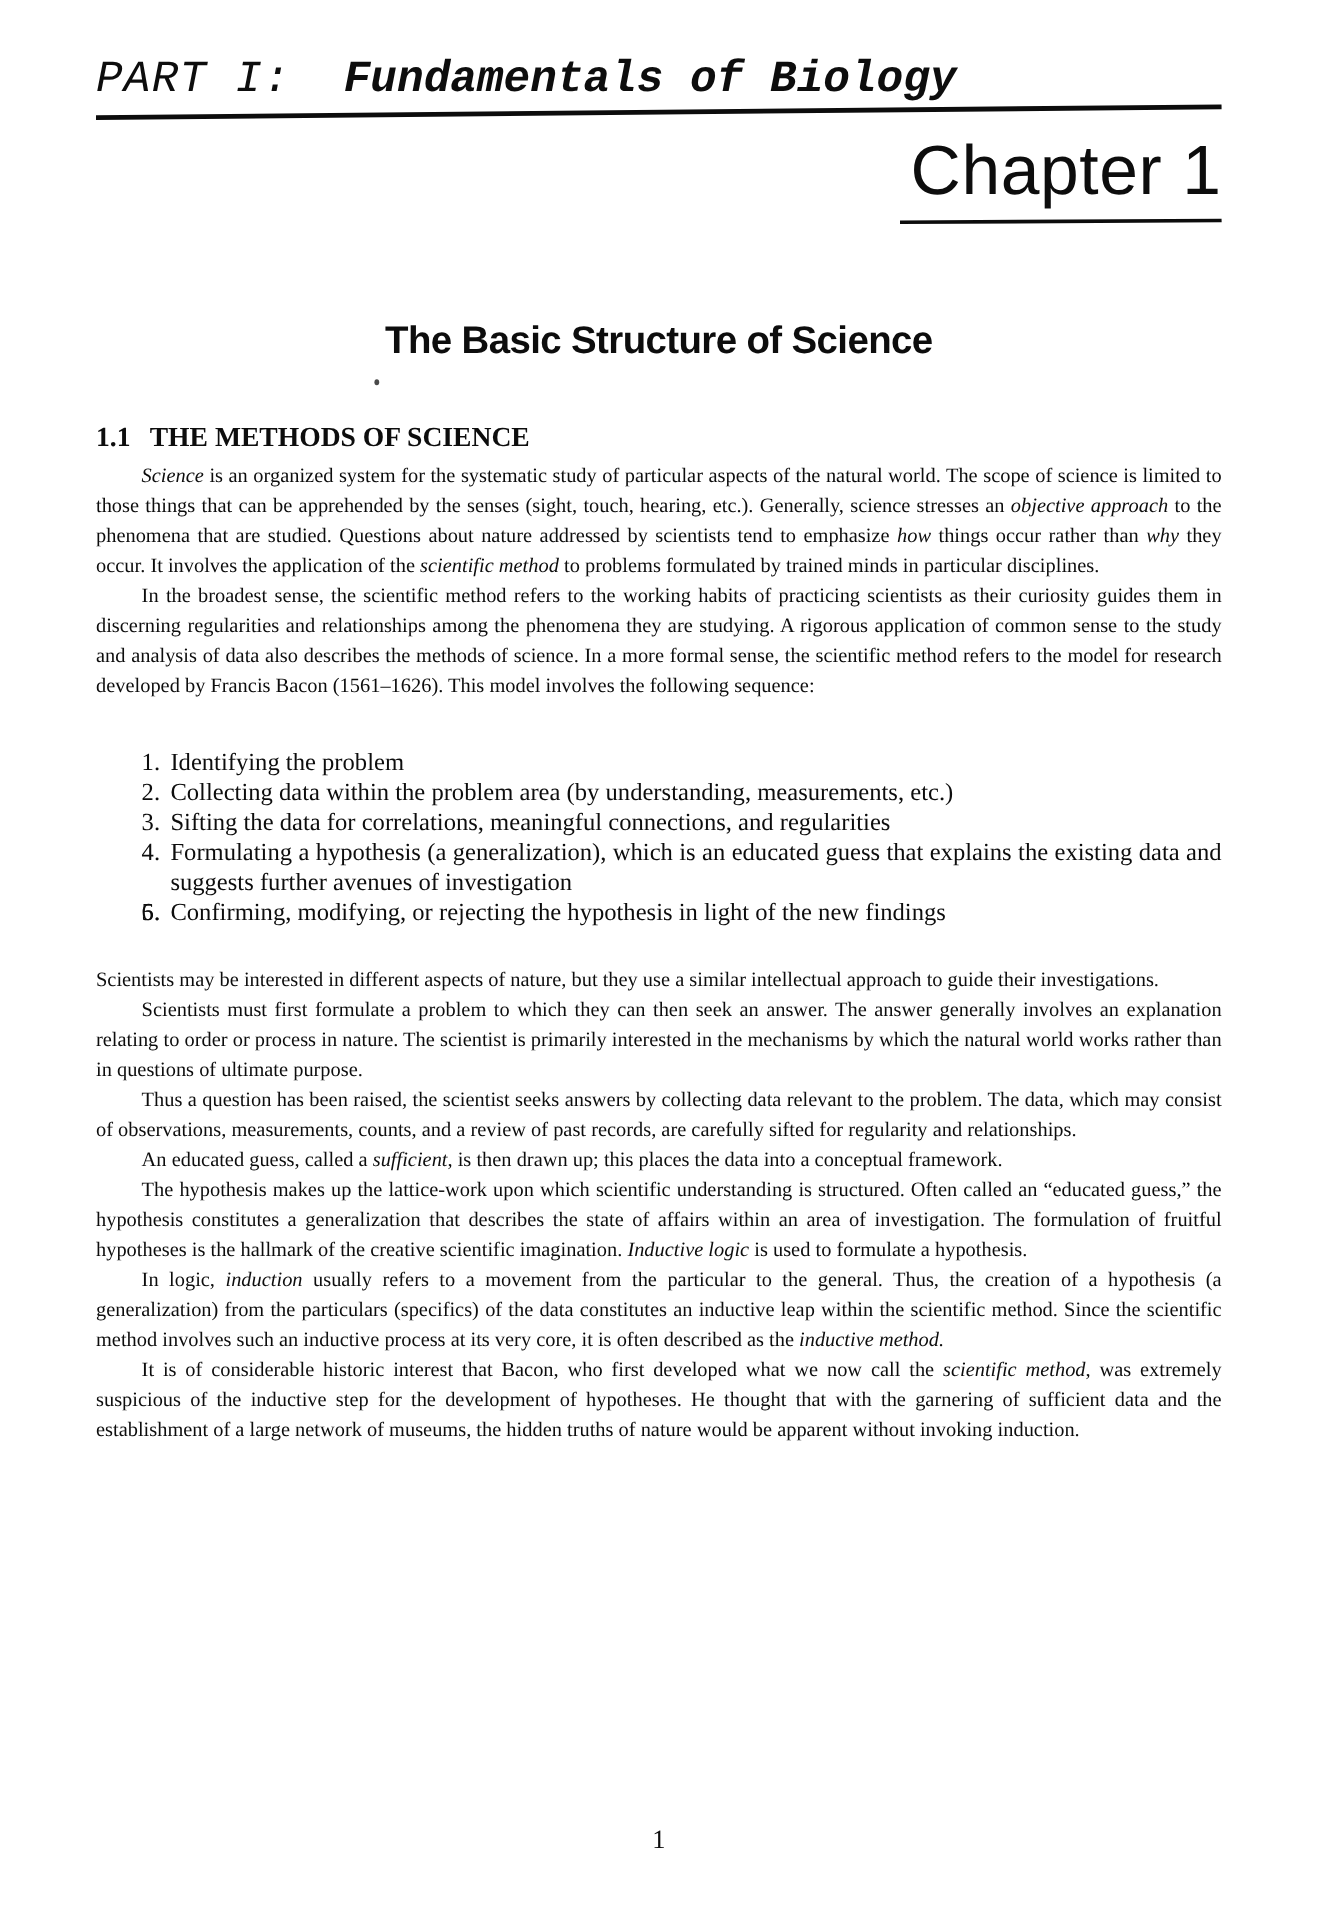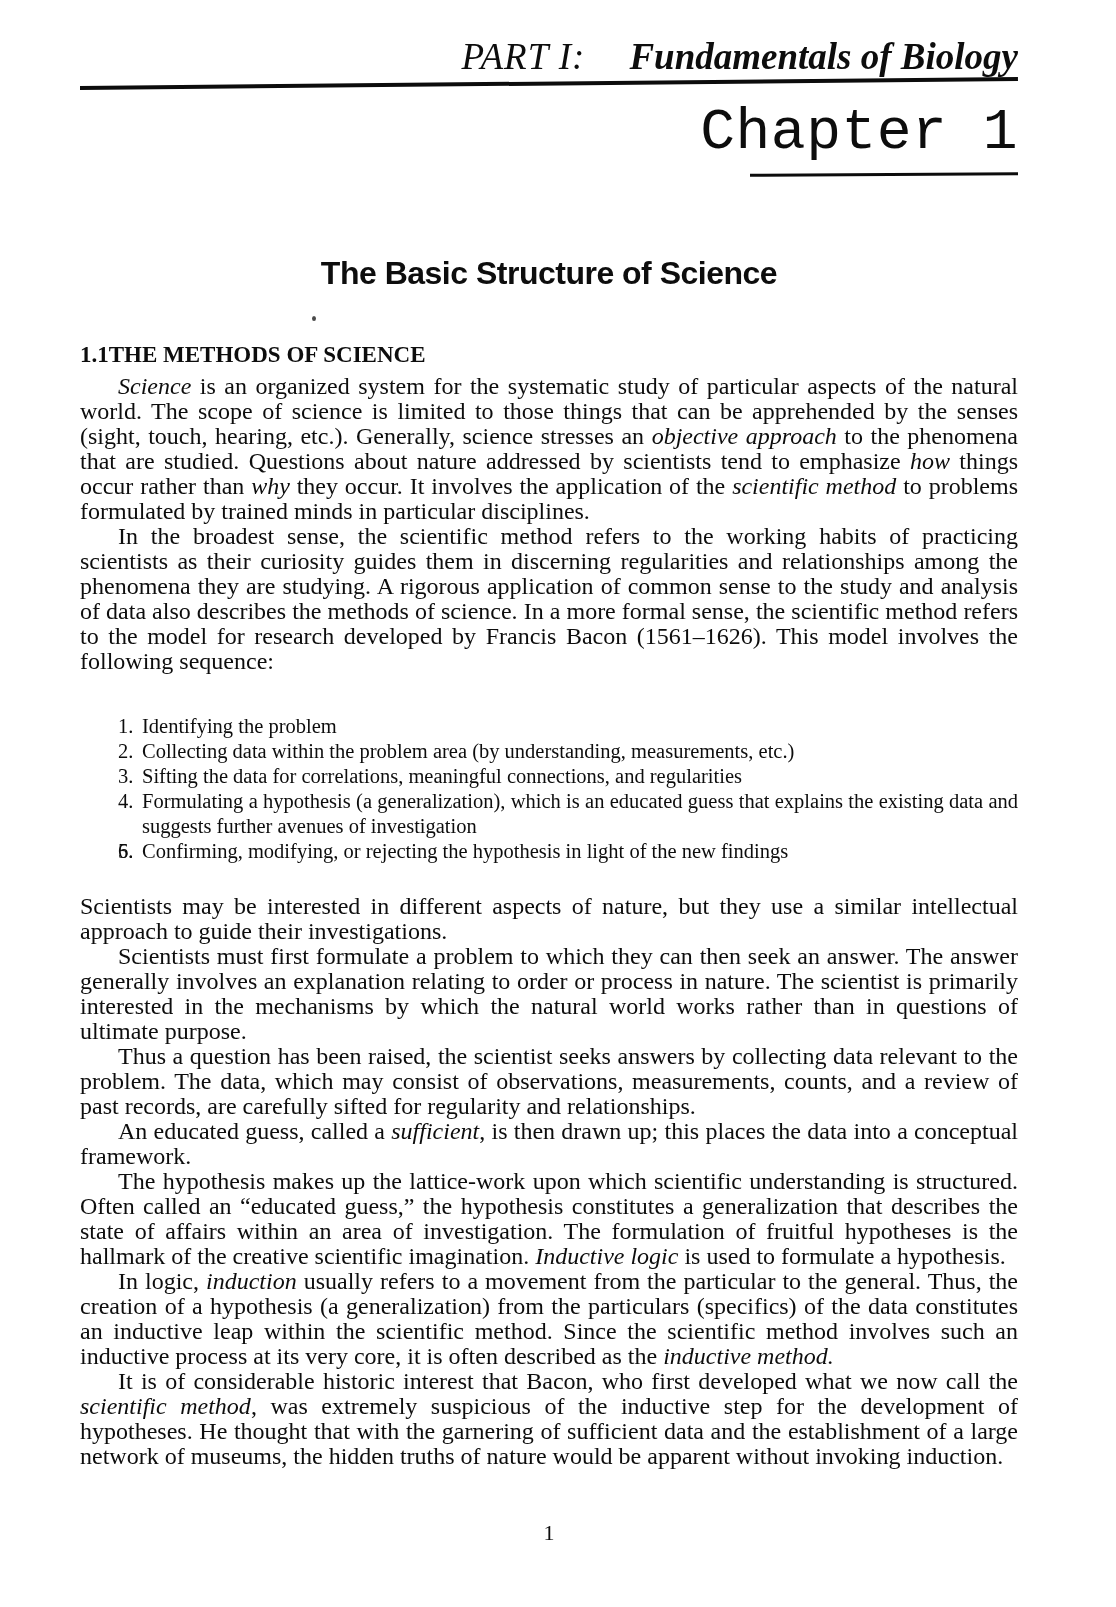--- a/index.html
+++ b/index.html
@@ -10,35 +10,35 @@
   }
   .page{
     position:relative;width:1116px;height:1607px;
     background:#ffffff;color:#0d0d0d;overflow:hidden;
   }
   .col{
     position:absolute;left:80px;top:0;width:938px;
   }
   
   .part-heading{
-    margin-top:36px;text-align:right;
-    font-family:Liberation Serif, serif;
+    margin-top:46px;text-align:left;
+    font-family:Liberation Mono, monospace;
     font-style:italic;font-size:37px;line-height:42px;
     white-space:nowrap;
   }
   .part-label{font-weight:400;letter-spacing:1px;}
   .part-gap{display:inline-block;width:44px;}
   .part-title{font-weight:700;letter-spacing:0px;}
   .part-rule{
     margin-top:8px;height:4px;background:#0c0c0c;
     transform:rotate(-0.55deg);transform-origin:left center;
   }
   .chapter-block{margin-top:12px;text-align:right;}
   .chapter-text{
-    font-family:Liberation Mono, monospace;
+    font-family:Liberation Sans, sans-serif;
     font-size:58px;line-height:62px;font-weight:400;
     letter-spacing:0.5px;
   }
   .chapter-underline{
     margin:9px 0 0 auto;width:268px;height:3px;background:#0c0c0c;
     transform:rotate(-0.3deg);
   }
   
   .doc-title{
     margin:74px 0 0 0;text-align:center;
@@ -48,25 +48,25 @@
   }
   .title-dot{
     position:absolute;left:312px;top:316px;width:4px;height:5px;
     background:#2a2a2a;border-radius:50%;opacity:.85;
   }
   
   .section-heading{
     margin:46px 0 0 0;
     font-size:23px;line-height:26px;font-weight:700;
   }
-  .section-number{}
+  .section-number{margin-right:16px;}
   
   .body-text{margin-top:6px;}
   .para{
-    margin:0;font-size:24px;line-height:25px;
+    margin:0;font-size:17px;line-height:25px;
     text-align:justify;
   }
   .para.indent{text-indent:38px;}
   
   .method-list{margin:40px 0 0 0;}
   .list-item{
     position:relative;margin:0;padding-left:62px;
     font-size:20.5px;line-height:25px;text-align:justify;
   }
   .list-num{position:absolute;left:38px;top:0;}

